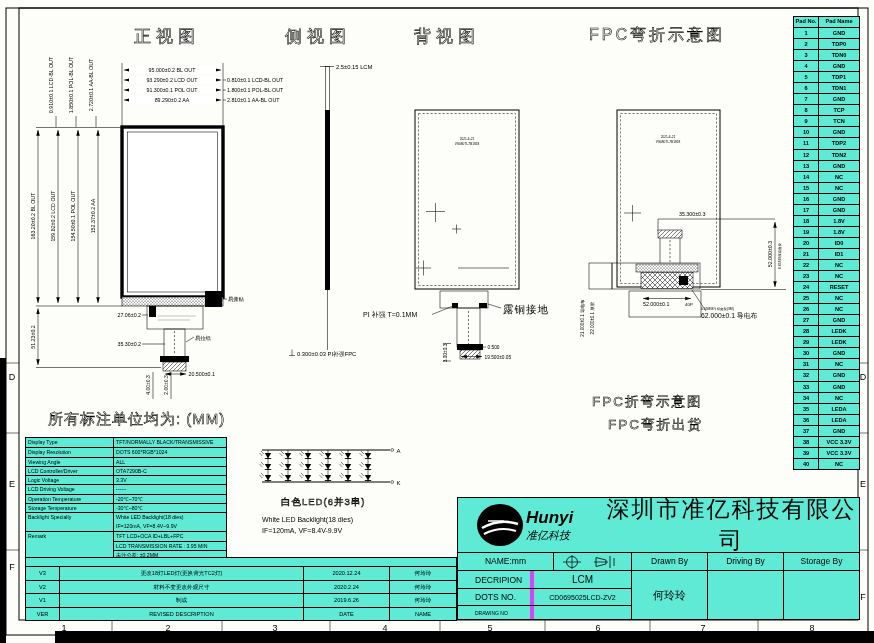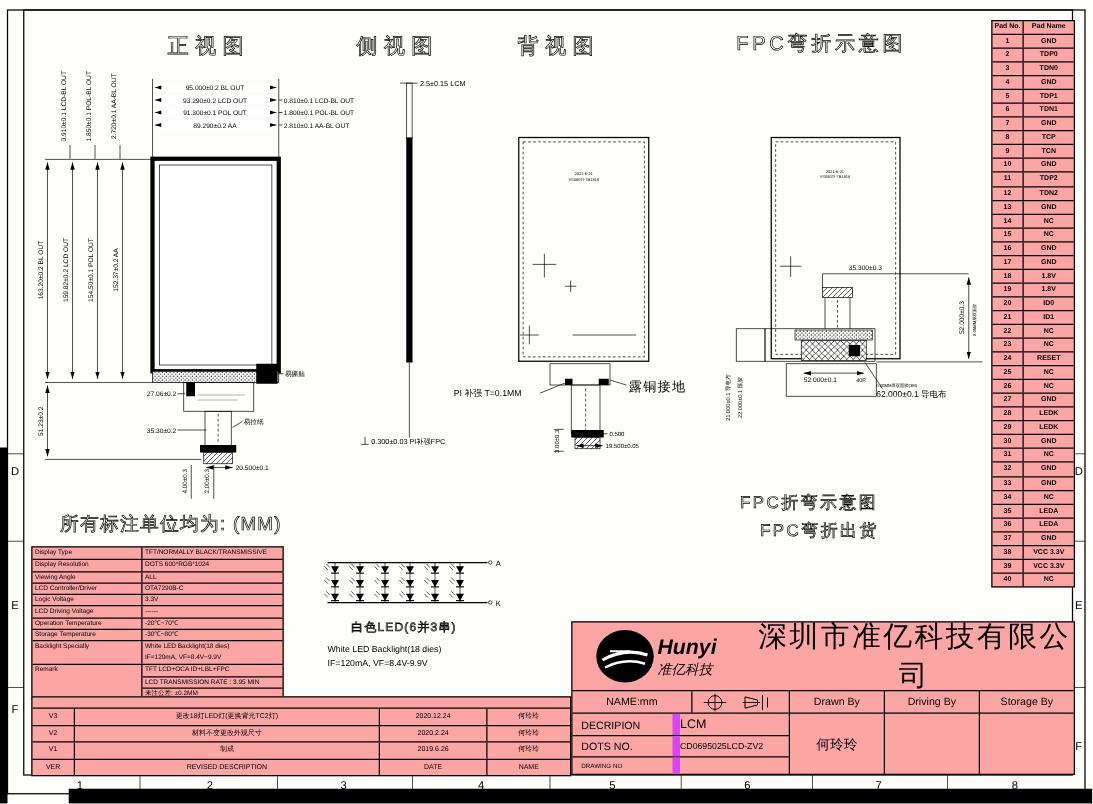--- a/index.html
+++ b/index.html
@@ -6,21 +6,21 @@
   html,body{background:#fff}
   .page{position:relative;width:874px;height:643px;background:#fdfdfa;font-family:"Liberation Sans",sans-serif;color:#000;overflow:hidden}
   svg.art{position:absolute;left:0;top:0}
   text{font-family:"Liberation Sans",sans-serif;fill:#000}
   .ln{stroke:#000;stroke-width:1;fill:none}
   .lt{stroke:#000;stroke-width:.55;fill:none}
   .dsh{stroke:#000;stroke-width:.55;fill:none;stroke-dasharray:2.2,1.8}
   .thk{stroke:#000;stroke-width:3.4;fill:#fff}
   .dim{stroke:#000;stroke-width:.55;fill:none;marker-start:url(#ar);marker-end:url(#ar)}
   .hollow{fill:#fff;stroke:#000;stroke-width:.55}
-  .tbl{position:absolute;border:1px solid #000;background:#fca5a5}
+  .tbl{position:absolute;border:1px solid #000;background:#5eead4}
   
   #pin-table{left:793px;top:16px;width:67px;font-size:5.6px;font-weight:bold}
   .pt-head{display:flex;height:10px;line-height:9px}
   .pt-row{display:flex;height:11.05px;line-height:10px;border-top:1px solid #000}
   .pt-c1{width:25px;border-right:1px solid #000;text-align:center}
   .pt-c2{flex:1;text-align:center}
   
   #spec-table{left:25px;top:437px;width:202px;font-size:5.2px}
   .sp-row{display:flex;height:9.3px;border-top:1px solid #000}
   .sp-row:first-child{border-top:0}
@@ -42,22 +42,22 @@
   
   #title-block{left:457px;top:497px;width:403px;height:123px;border:1.4px solid #000}
   .tb-row1{height:55px;display:flex;align-items:center;border-bottom:1px solid #000}
   .tb-company{flex:1;text-align:center;font-size:23px;letter-spacing:2px}
   .tb-main{display:flex;height:66px}
   .tb-left{width:173px}
   .tb-urow{display:flex;height:18px;border-bottom:1px solid #000}
   .tb-unit{width:96px;border-right:1px solid #000;text-align:center;font-size:8.5px;line-height:17px}
   .tb-sym{flex:1;display:flex;align-items:center;justify-content:center}
   .tb-lrow{display:flex;border-bottom:1px solid #000;align-items:center}
-  .tb-lrow .lab{width:86px;border-right:6px solid #d946ef;padding-left:7px;align-self:stretch;display:flex;align-items:center}
-  .tb-lrow .val{flex:1;text-align:left}
+  .tb-lrow .lab{width:76px;border-right:4px solid #d946ef;padding-left:17px;align-self:stretch;display:flex;align-items:center}
+  .tb-lrow .val{flex:1;text-align:center}
   .tb-right{flex:1;display:flex;border-left:1px solid #000}
   .tb-col{flex:1;border-right:1px solid #000;display:flex;flex-direction:column}
   .tb-col:last-child{border-right:0}
   .tb-col .head{height:18px;line-height:17px;text-align:center;font-size:8.5px;border-bottom:1px solid #000}
   .tb-col .body{flex:1;display:flex;align-items:center;justify-content:center;font-size:11px}
   .af{position:absolute;background:#000}
 </style>
 </head>
 <body>
 

